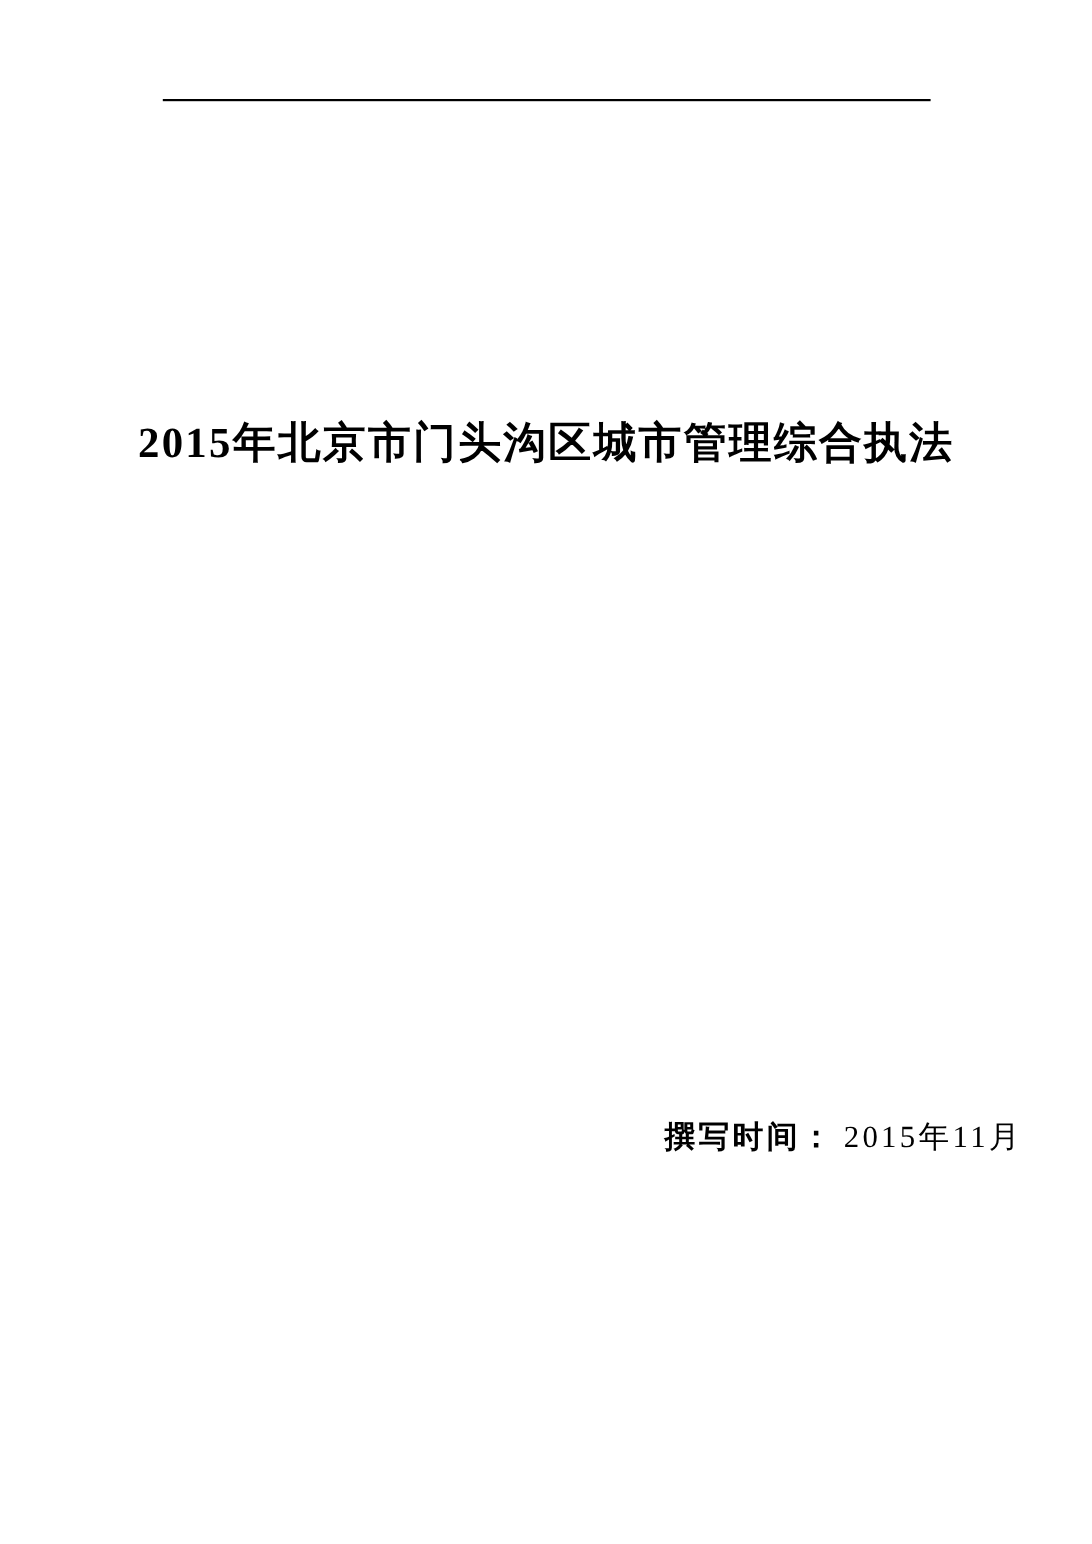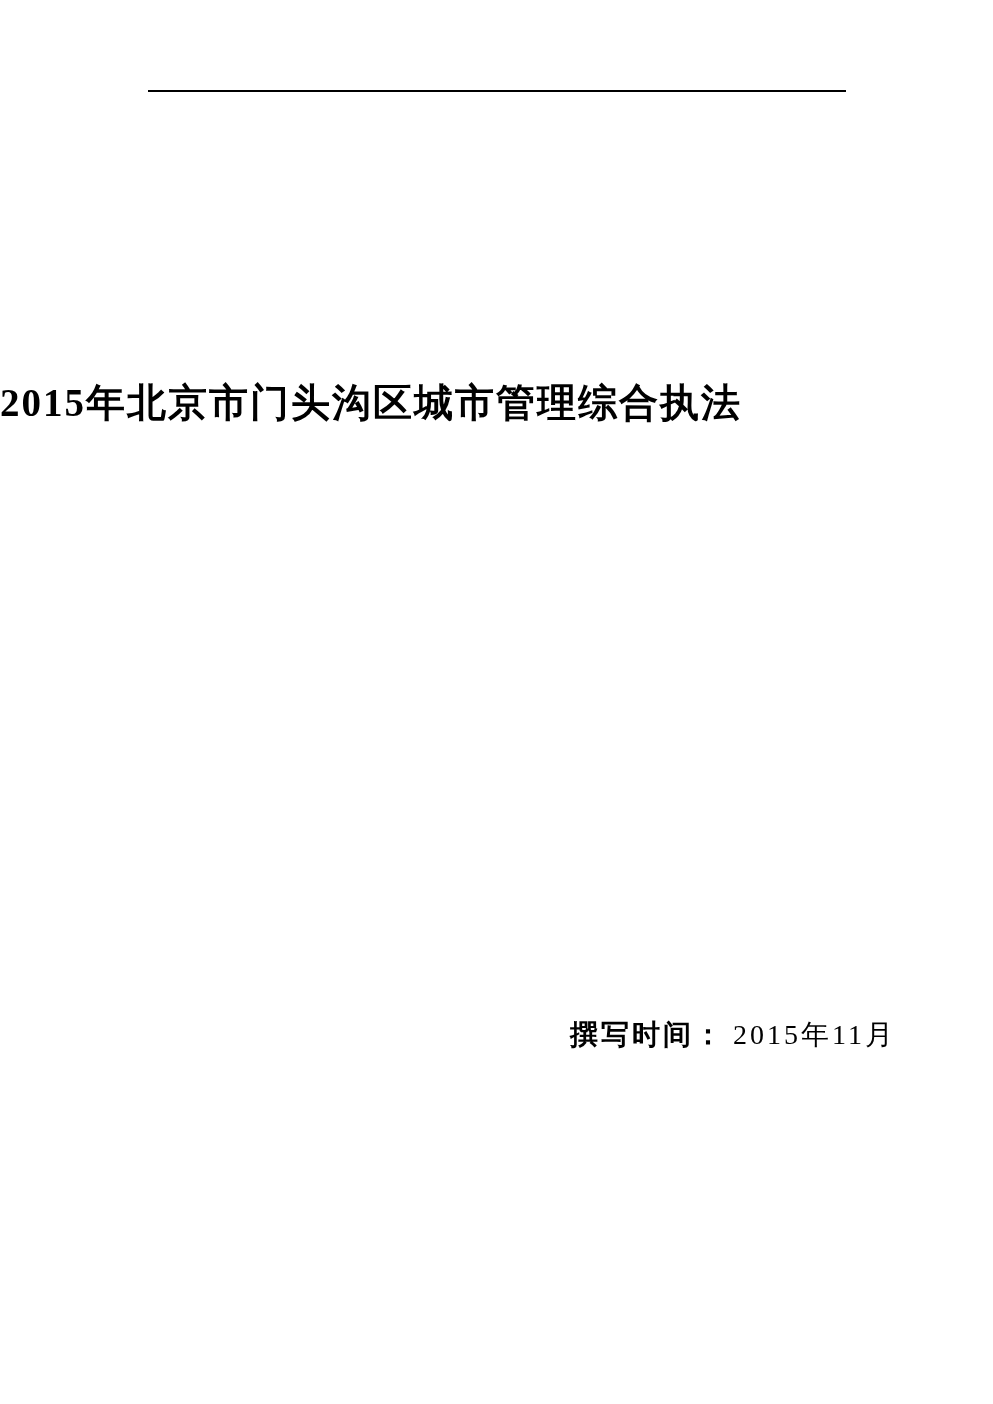--- a/index.html
+++ b/index.html
@@ -23,20 +23,21 @@
     width: 698px;
     height: 2px;
     background: #000000;
   }
   .title {
     position: absolute;
     top: 376px;
     left: 0;
     width: 100%;
     margin: 0;
+    text-align: center;
     font-size: 39px;
     font-weight: bold;
     line-height: 53px;
     letter-spacing: 2px;
     color: #000000;
   }
   .title-line {
     display: block;
     white-space: nowrap;
   }
@@ -45,20 +46,21 @@
     top: 1008px;
     left: 563px;
     font-size: 28px;
     line-height: 53px;
     letter-spacing: 3px;
     color: #000000;
     white-space: nowrap;
   }
   .byline-row.indent {
     padding-left: 7px;
+    margin-left: 34px;
   }
   .byline-label {
     font-weight: bold;
   }
   .byline-value {
     font-weight: normal;
     margin-left: 8px;
   }
 </style>
 </head>

